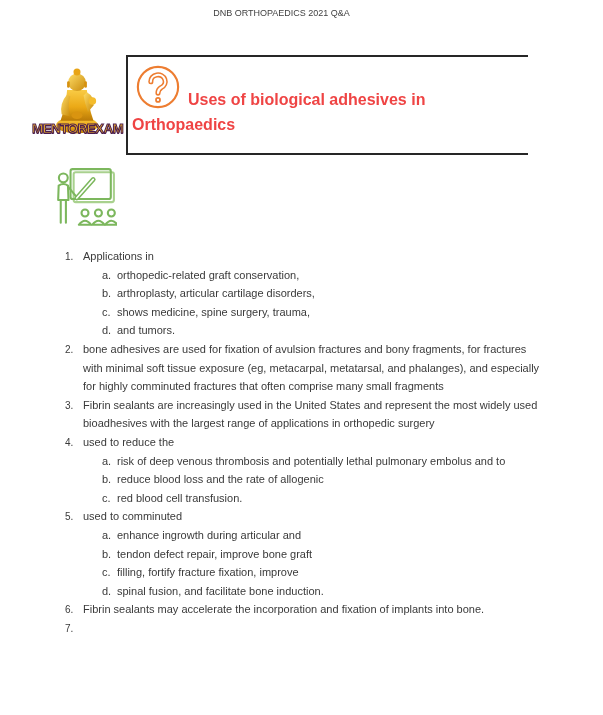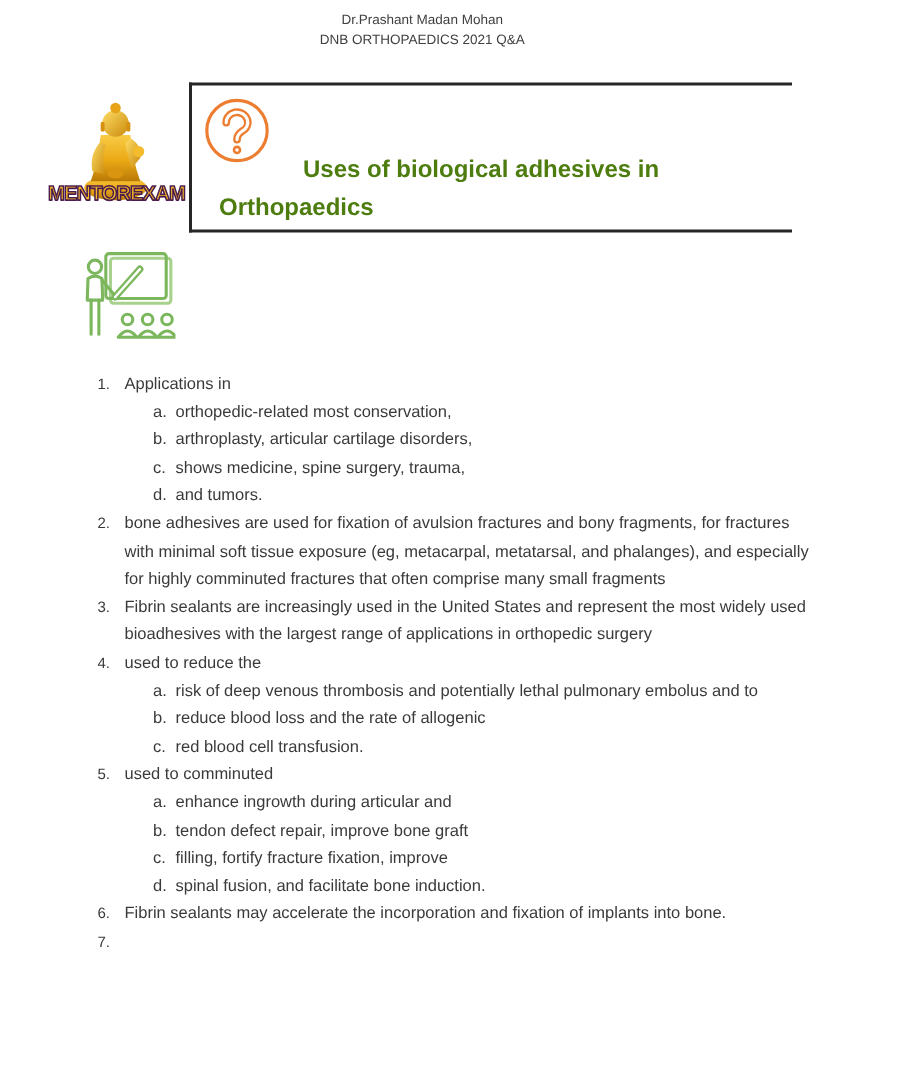--- a/index.html
+++ b/index.html
@@ -18,43 +18,42 @@
   .brand {
     margin-top:-13px; font-weight:bold; font-size:13.5px; letter-spacing:-0.6px;
     color:#F6B929; -webkit-text-stroke:1px #4A1C4E;
     text-shadow:0 1px 0 #4A1C4E; white-space:nowrap;
   }
 
   
   .titlebox { position:absolute; left:126px; top:55px; width:400px; height:96px;
               border:2px solid #262626; border-right:none; background:#fff; }
   .qicon { position:absolute; left:7px; top:7px; }
-  .title { position:absolute; left:4px; top:30px; width:330px; margin:14px;
-           font-size:16px; font-weight:bold; color:#4d7c0f; line-height:25px;
+  .title { position:absolute; left:4px; top:30px; width:330px; margin:0;
+           font-size:16px; font-weight:bold; color:#ef4444; line-height:25px;
            text-indent:56px; }
 
   
   .presenter { position:absolute; left:53px; top:166px; }
 
   
   .list { position:absolute; left:65px; top:247px; width:478px; margin:0; padding:0;
           list-style:none; font-size:11px; line-height:18.6px; color:#3a3a3a; }
   .list > li { position:relative; padding-left:18px; }
   .num { position:absolute; left:0; top:1px; font-size:10px; }
   .subs { margin:0 0 0 19px; padding:0; list-style:none; }
   .subs > li { position:relative; padding-left:15px; width:426px; box-sizing:border-box; }
   .letter { position:absolute; left:0; top:0; }
 </style>
 </head>
 <body>
 
 <div class="page">
 
   <div class="header">
-    <div>Dr.Prashant Madan Mohan</div>
     <div>DNB ORTHOPAEDICS 2021 Q&amp;A</div>
   </div>
 
   <div class="logo">
     <svg width="66" height="66" viewBox="0 0 60 60" aria-hidden="true">
       <defs>
         <linearGradient id="gold" x1="0" y1="0" x2="0" y2="1">
           <stop offset="0" stop-color="#F9CB45"></stop>
           <stop offset="0.55" stop-color="#EBA916"></stop>
           <stop offset="1" stop-color="#B97A07"></stop>
@@ -121,21 +120,21 @@
       <path d="M50.5,57 q6,-8 12,0 Z"></path>
     </g>
   </svg>
 
   <ol class="list">
 
     <li>
       <span class="num">1.</span>
       <span class="txt">Applications in</span>
       <ul class="subs">
-        <li><span class="letter">a.</span><span>orthopedic-related most conservation,</span></li>
+        <li><span class="letter">a.</span><span>orthopedic-related graft conservation,</span></li>
         <li><span class="letter">b.</span><span>arthroplasty, articular cartilage disorders,</span></li>
         <li><span class="letter">c.</span><span>shows medicine, spine surgery, trauma,</span></li>
         <li><span class="letter">d.</span><span>and tumors.</span></li>
       </ul>
     </li>
 
     <li>
       <span class="num">2.</span>
       <span class="txt">bone adhesives are used for fixation of avulsion fractures and bony fragments, for fractures with minimal soft tissue exposure (eg, metacarpal, metatarsal, and phalanges), and especially for highly comminuted fractures that often comprise many small fragments</span>
     </li>

